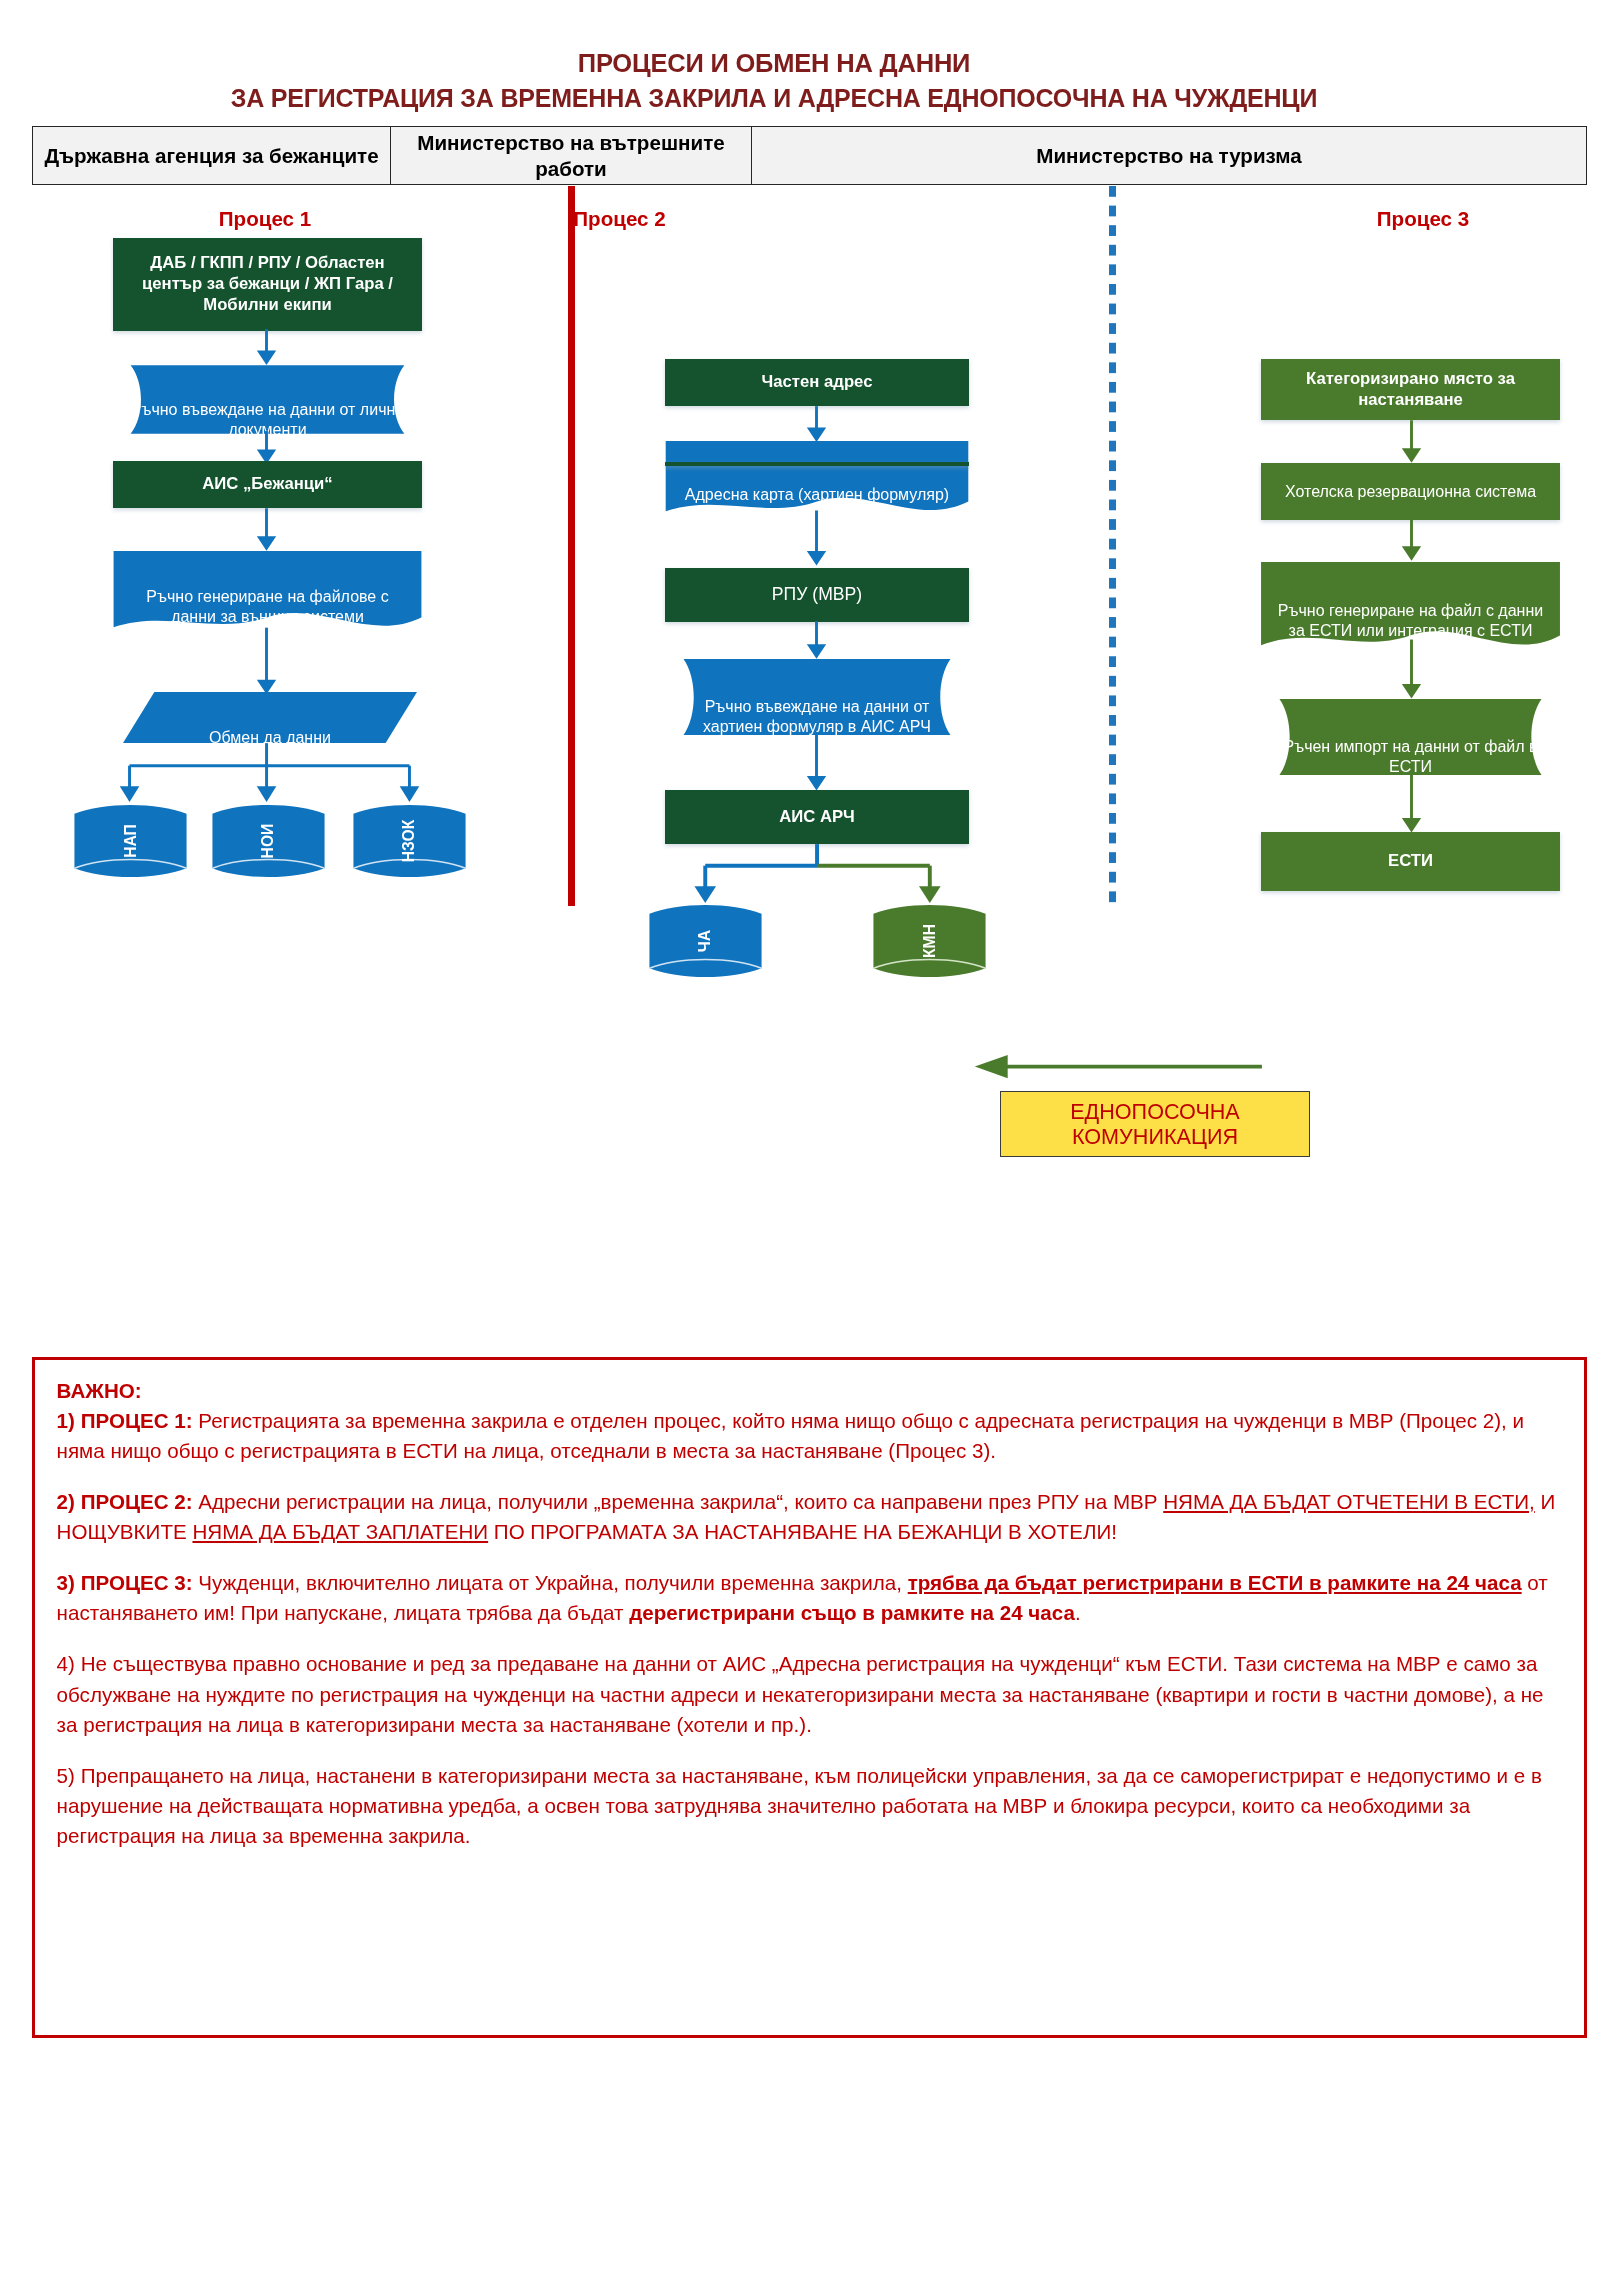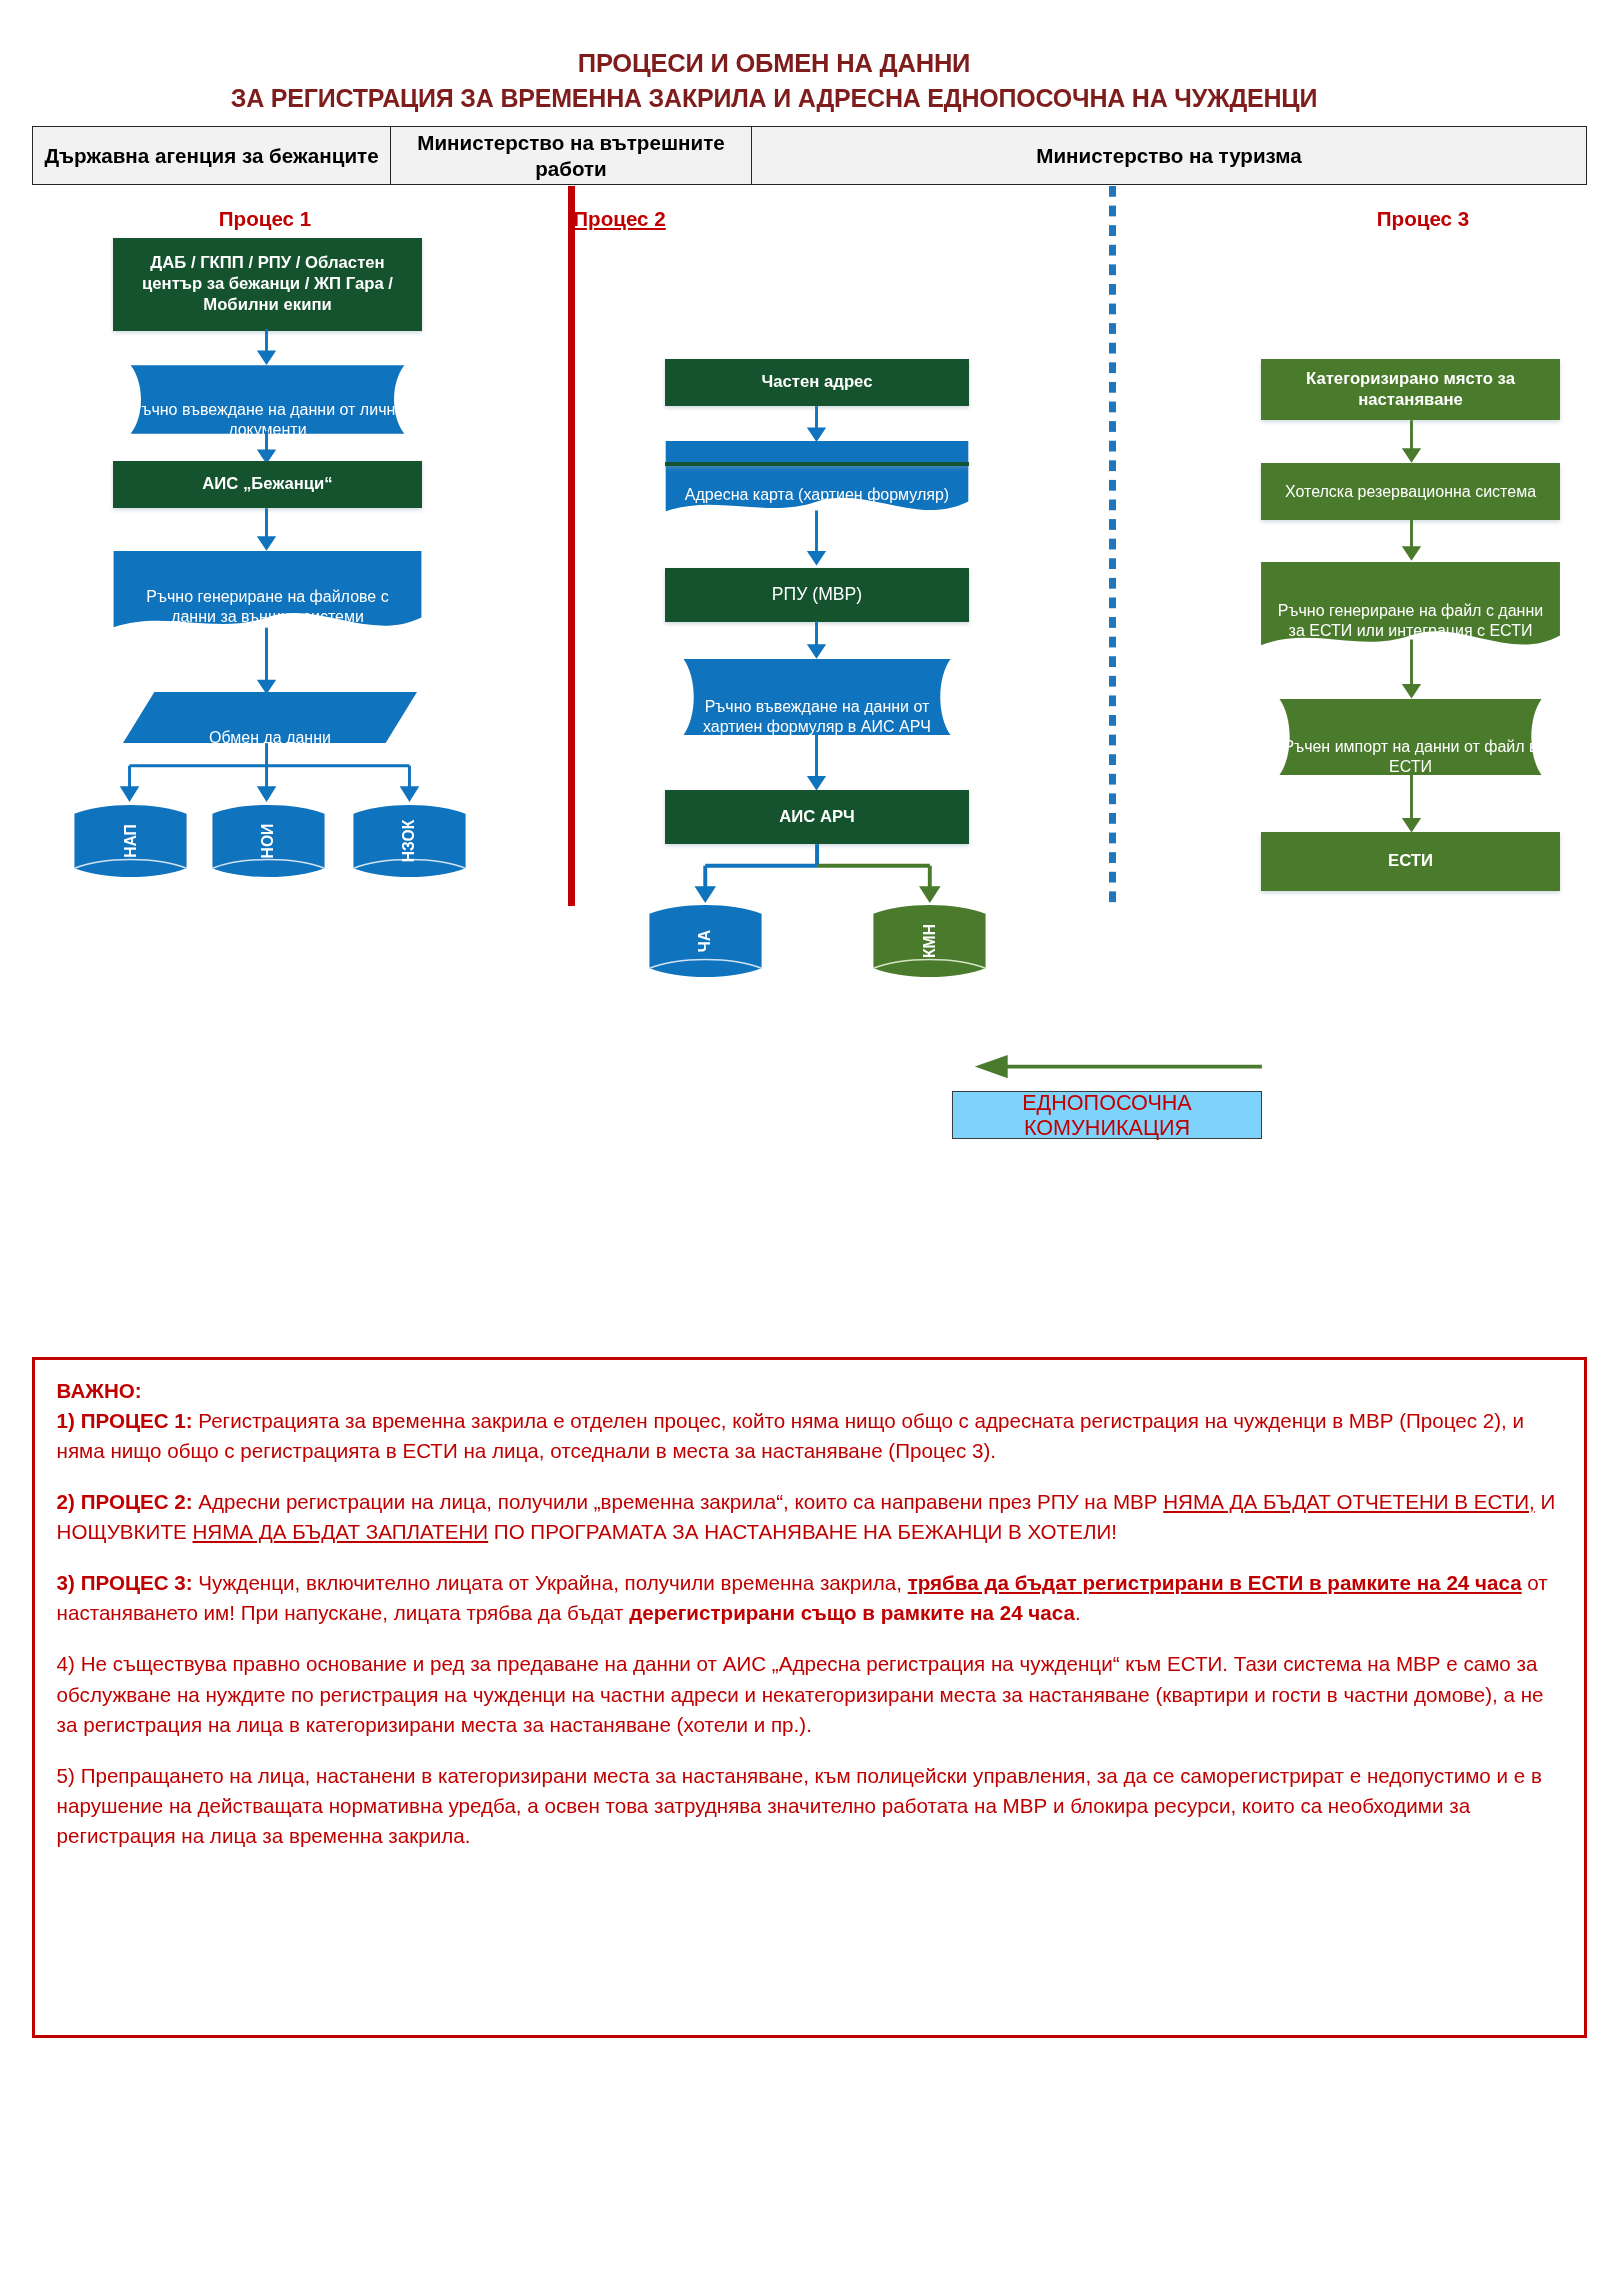--- a/index.html
+++ b/index.html
@@ -52,21 +52,21 @@
     background-image:linear-gradient(to bottom,#1F76BC 0 10.8px, rgba(0,0,0,0) 10.8px 19.6px);
     background-size:6.9px 19.6px;
   }
 
   
   .proc-title{
     position:absolute; text-align:center;
     color:#C00000; font-weight:bold; font-size:20.6px;
   }
   #proc1-title{ left:108px; top:207px; width:314px;}
-  #proc2-title{ left:453px; top:207px; width:333px;text-decoration:underline;}
+  #proc2-title{ left:453px; top:207px; width:333px;}
   #proc3-title{ left:1266px; top:207px; width:314px;}
 
   
   .node{
     position:absolute;
     display:flex; align-items:center; justify-content:center;
     text-align:center;
     color:#ffffff;
     line-height:1.24;
     padding:2px 7.8px;
@@ -101,23 +101,23 @@
     transform:rotate(-90deg);
     white-space:nowrap;
     color:#fff; font-weight:bold; font-size:15.7px;
   }
 
   
   .conn{ position:absolute; }
 
   
   #oneway-box{
-    position:absolute; left:952px; top:1091px;
-    width:310px; height:48px;
-    border:1.3px solid #3b3b3b; background:#7dd3fc;
+    position:absolute; left:1000px; top:1091px;
+    width:310px; height:66px;
+    border:1.3px solid #3b3b3b; background:#fde047;
     display:flex; flex-direction:column;
     align-items:center; justify-content:center;
     color:#C00000; font-size:21.6px; line-height:1.18;
     text-align:center;
   }
 
   
   #important-box{
     position:absolute; left:32px; top:1357px;
     width:1555px; height:681px;

